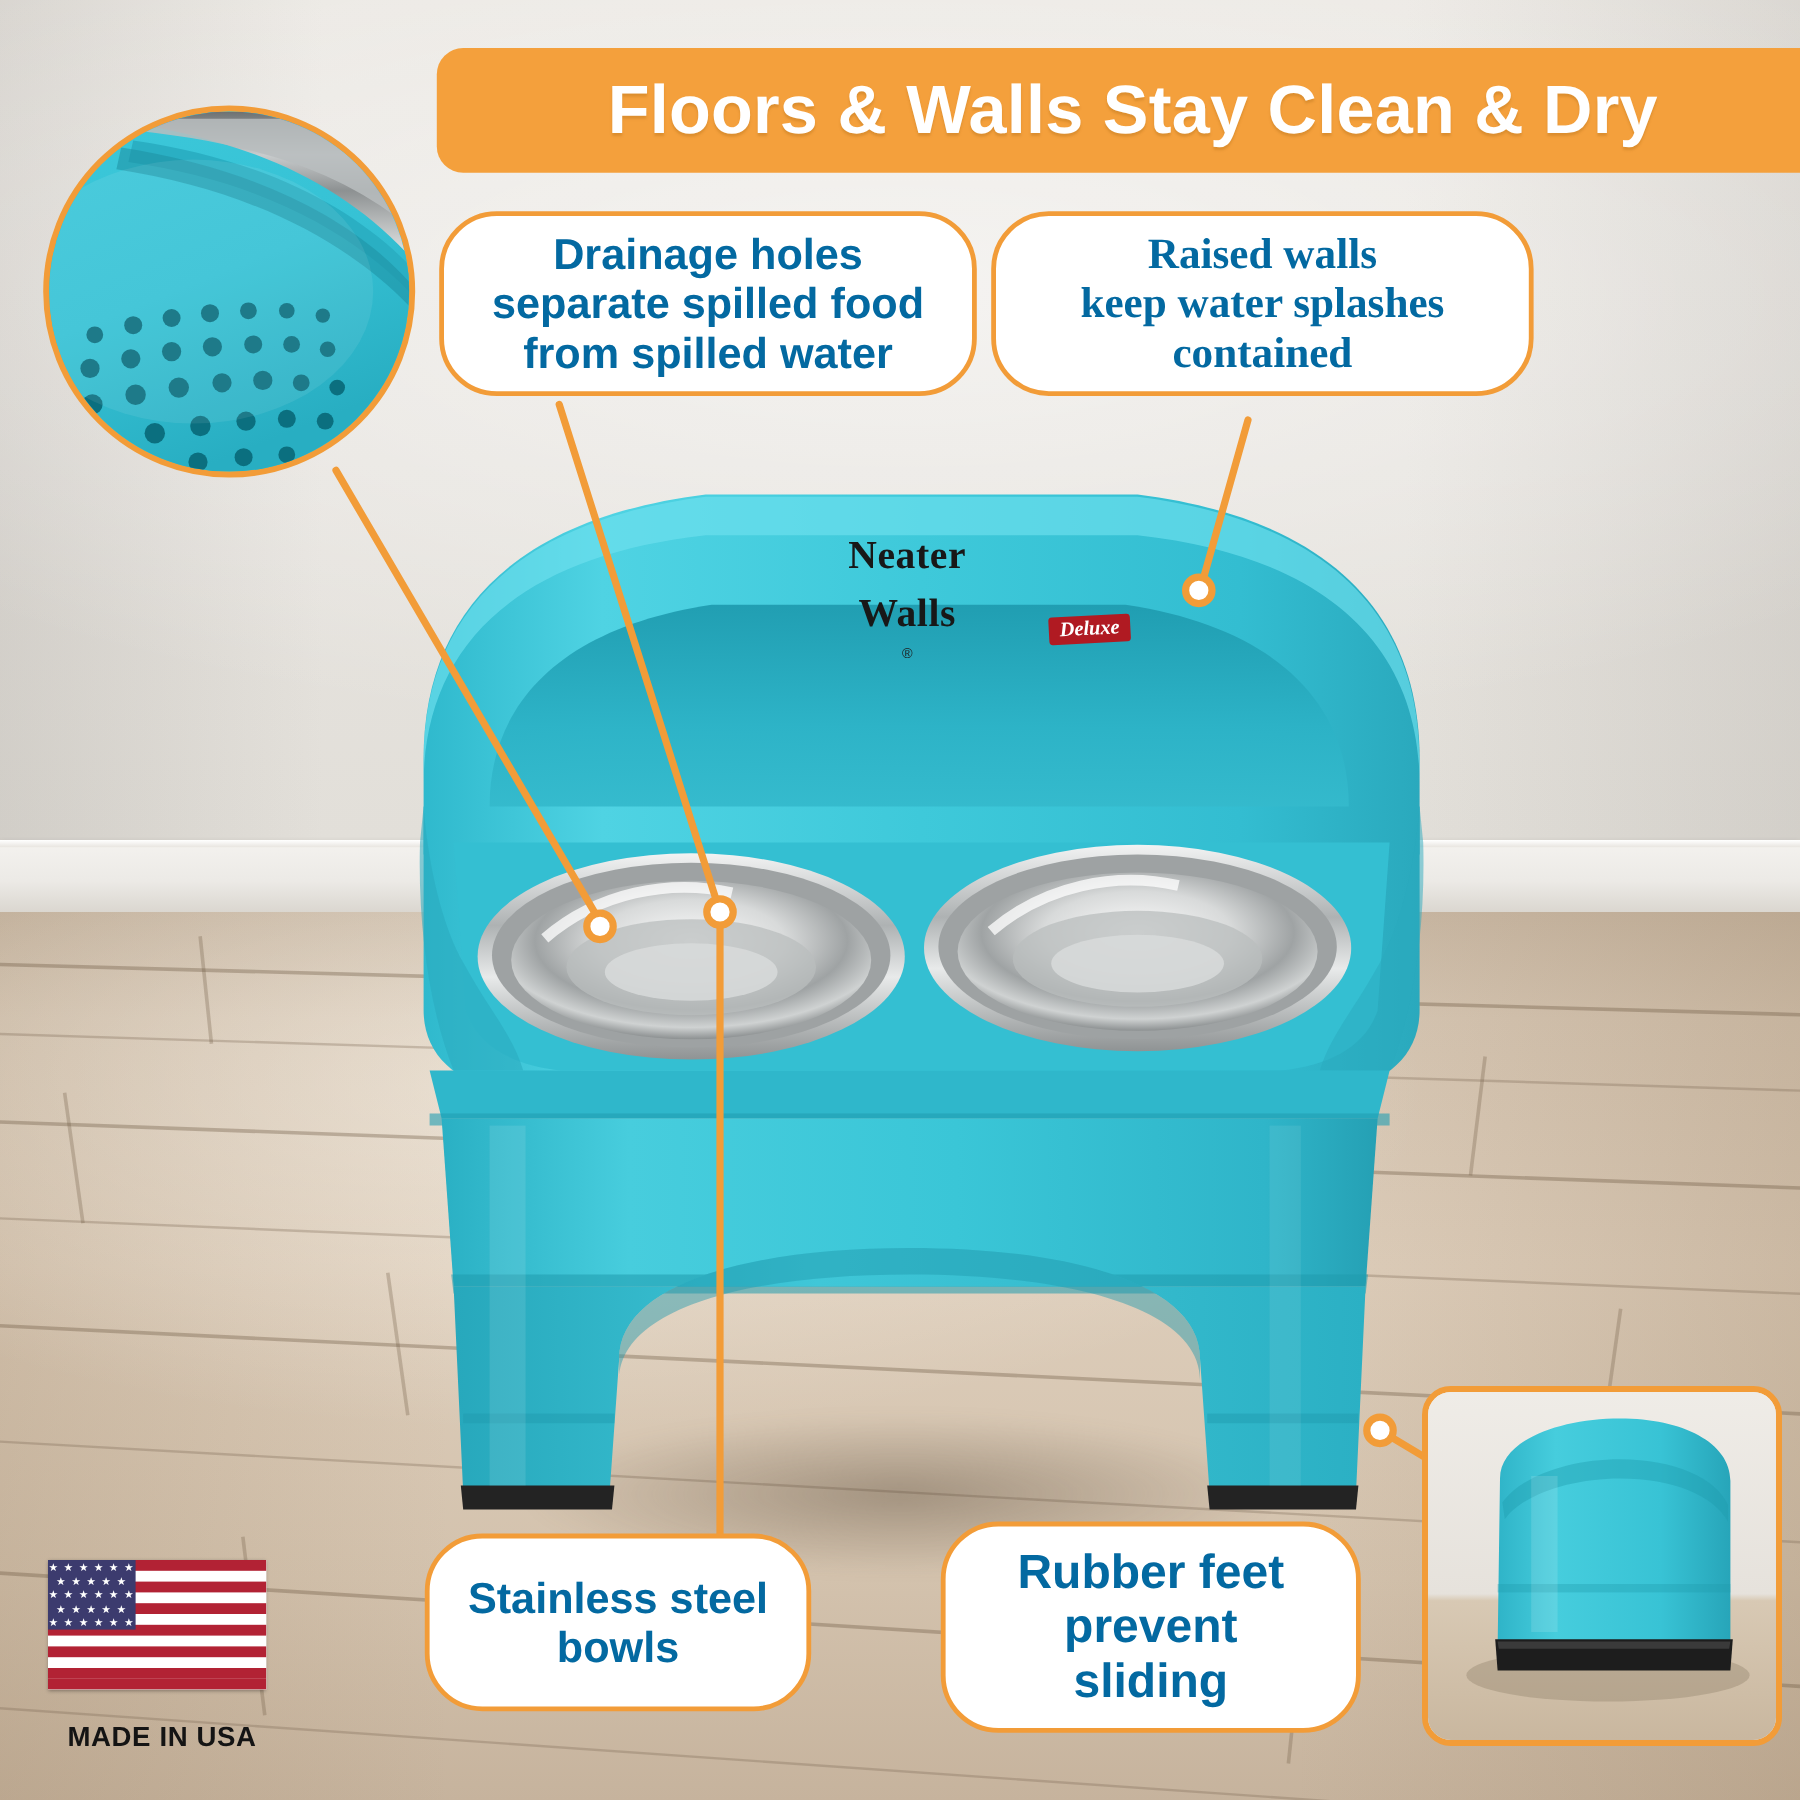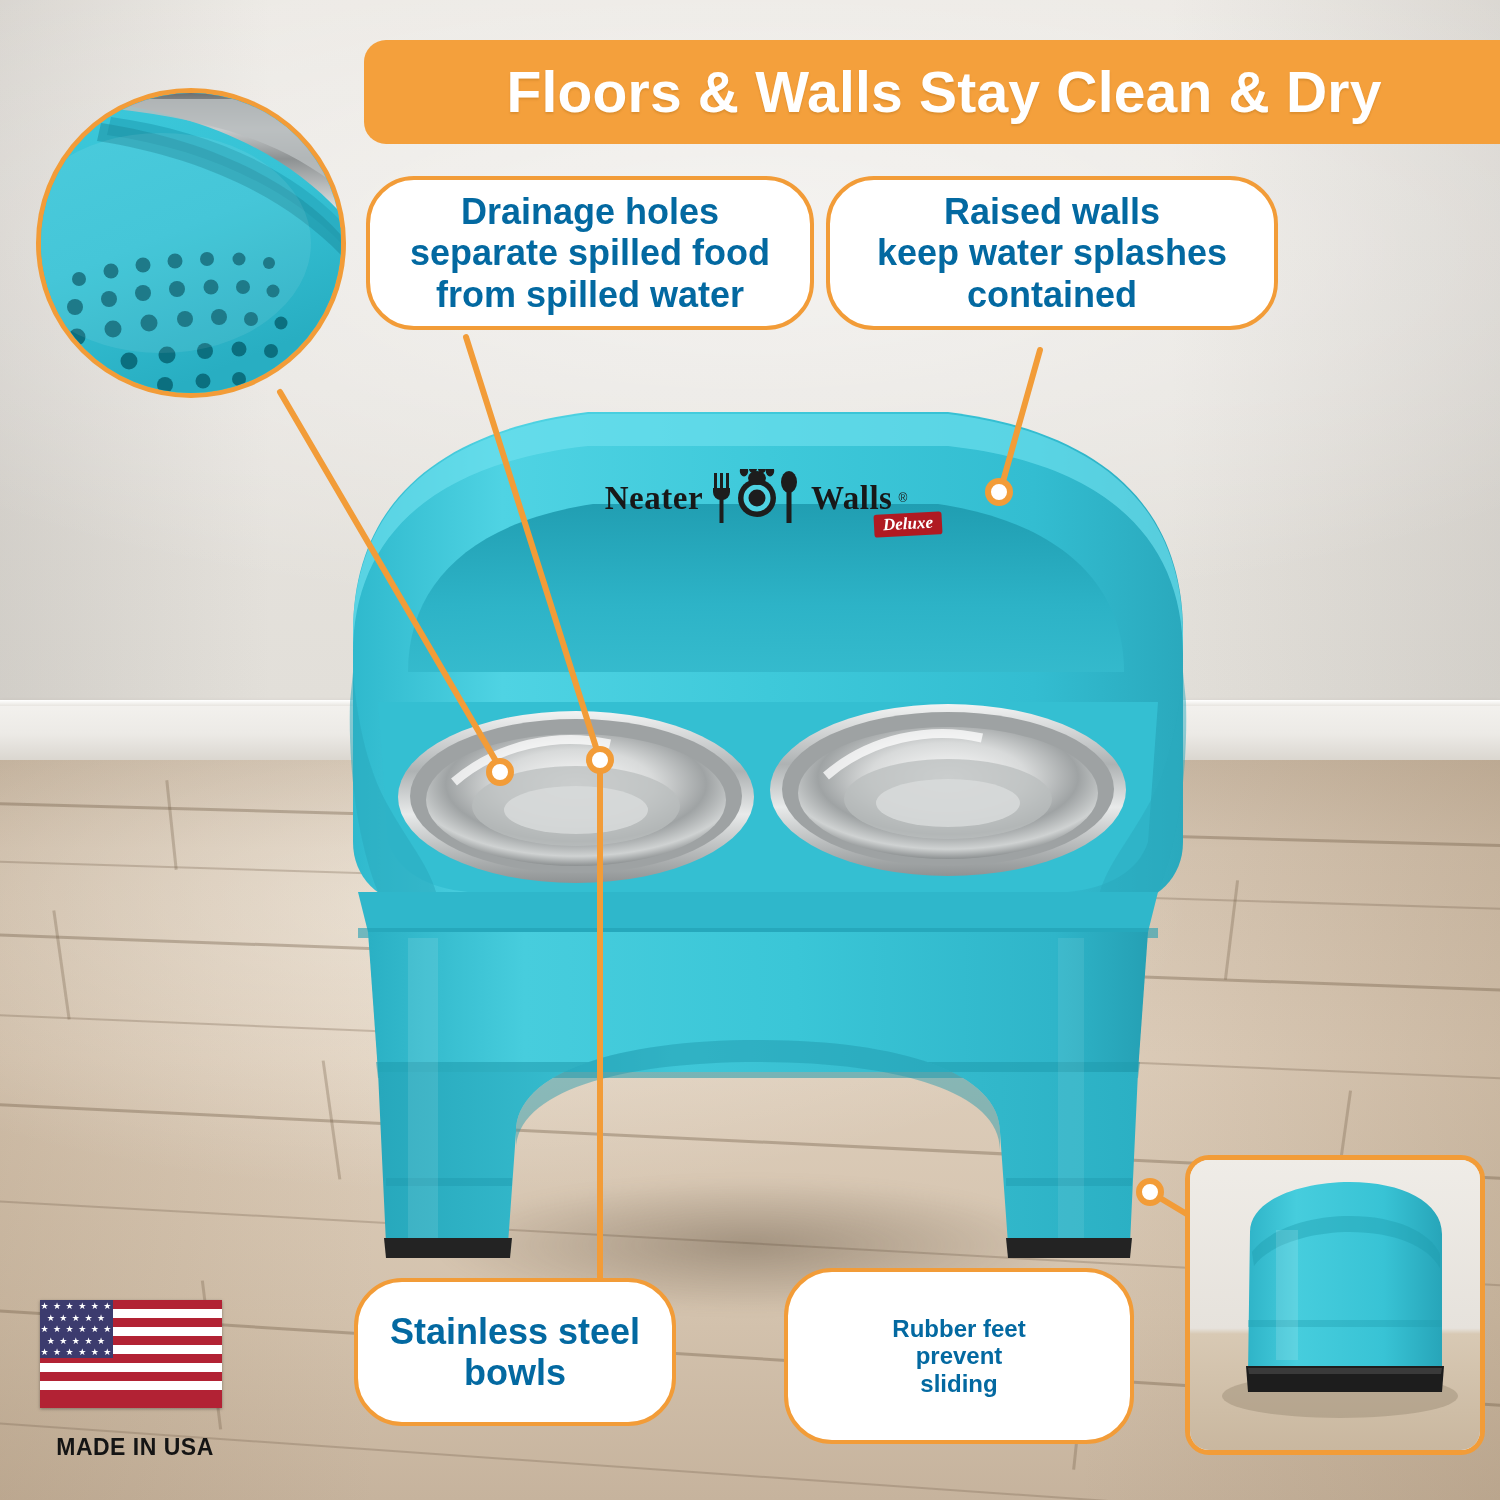--- a/index.html
+++ b/index.html
@@ -229,20 +229,21 @@
     position: absolute;
     left: 566px;
     top: 462px;
     width: 380px;
     height: 72px;
     color: #1d1d1d;
     display: flex;
     align-items: center;
     justify-content: center;
     gap: 6px;
+    flex-direction: column;
   }
   .logo-word {
     font-family: "Liberation Serif", serif;
     font-size: 33px;
     font-weight: bold;
     letter-spacing: 0.5px;
     color: #181818;
   }
   .logo-deluxe {
     position: absolute;
@@ -453,28 +454,28 @@
     <line x1="1150" y1="1192" x2="1230" y2="1240" stroke="#f29c38" stroke-width="6" stroke-linecap="round"></line>
     <circle cx="1150" cy="1192" r="11" fill="#ffffff" stroke="#f29c38" stroke-width="6"></circle>
   </svg>
 
   <div class="banner">Floors &amp; Walls Stay Clean &amp; Dry</div>
 
   <div class="bubble" style="left:366px; top:176px; width:448px; height:154px; font-size:36px;">Drainage holes
 separate spilled food
 from spilled water</div>
 
-  <div class="bubble" style="left:826px; top:176px; width:452px; height:154px; font-size:36px;">Raised walls
+  <div class="bubble" style="left:826px; top:176px; width:452px; height:154px; font-size:36px;font-family:Liberation Serif, serif;">Raised walls
 keep water splashes
 contained</div>
 
   <div class="bubble" style="left:354px; top:1278px; width:322px; height:148px; font-size:36px;">Stainless steel
 bowls</div>
 
-  <div class="bubble" style="left:784px; top:1268px; width:350px; height:176px; font-size:24px;">Rubber feet
+  <div class="bubble" style="left:784px; top:1268px; width:350px; height:176px; font-size:40px;">Rubber feet
 prevent
 sliding</div>
 
   <div class="inset-holes">
     <svg width="300" height="300" viewBox="0 0 300 300" aria-hidden="true">
       <defs>
         <linearGradient id="insetTeal" x1="0" y1="0" x2="0.4" y2="1">
           <stop offset="0%" stop-color="#3cc8da"></stop>
           <stop offset="55%" stop-color="#36c2d5"></stop>
           <stop offset="100%" stop-color="#28aec2"></stop>

